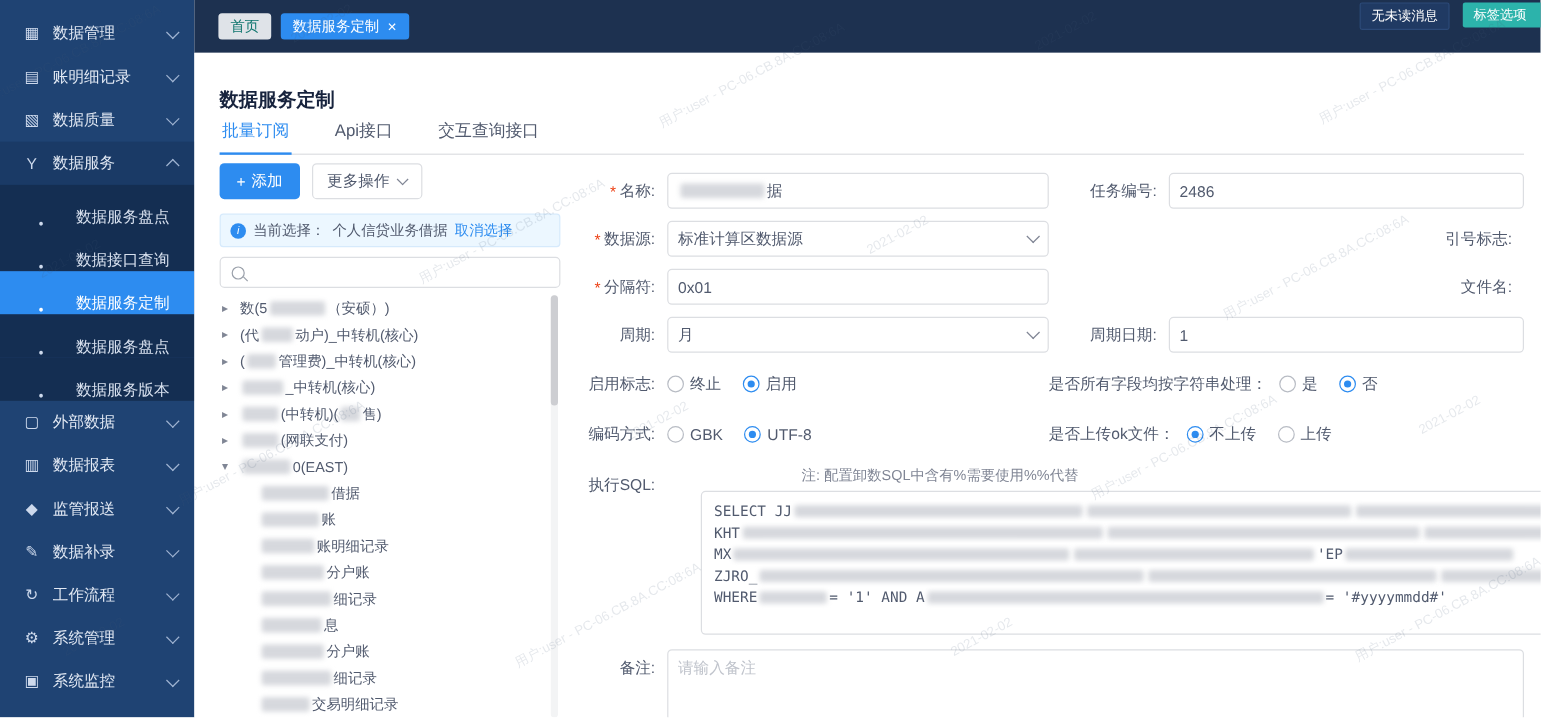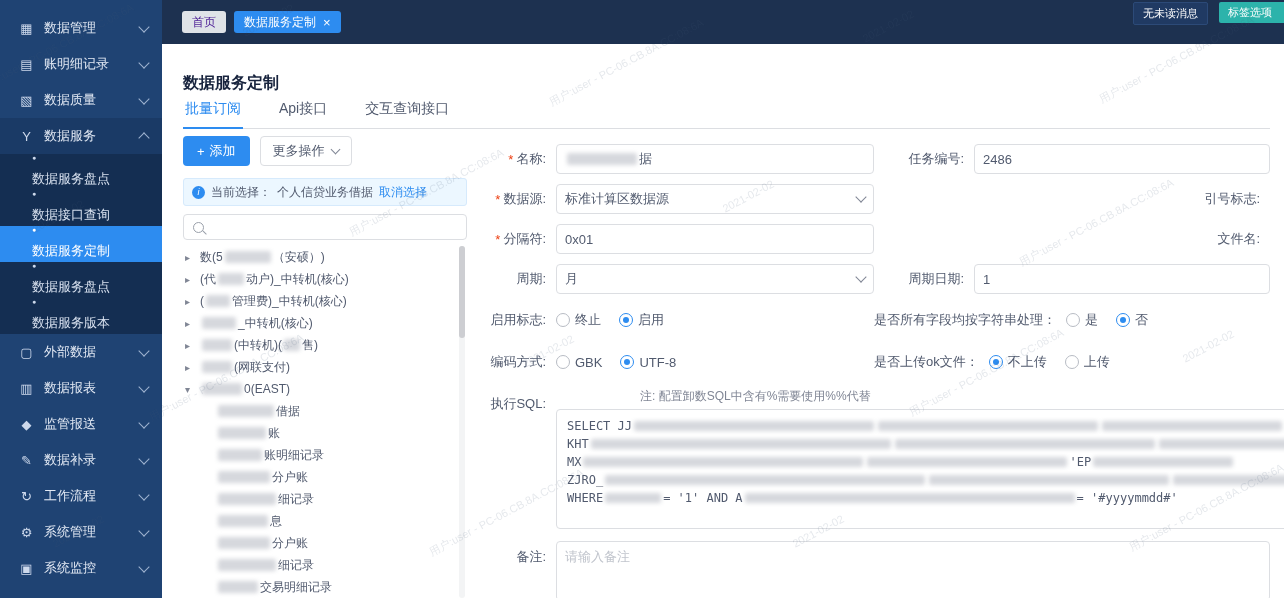--- a/index.html
+++ b/index.html
@@ -2,42 +2,42 @@
 <html><head>
 <meta charset="utf-8">
 <style>
   html,body{margin:0;padding:0;background:#fff;}
   .screen{position:relative;width:1284px;height:598px;overflow:hidden;background:#fff;
     font-family:"Liberation Sans","DejaVu Sans",sans-serif;}
 
   
   .topbar{position:absolute;left:162px;top:0;width:1122px;height:44px;background:#1d3150;}
   .crumbs{position:absolute;left:20px;top:11px;display:flex;gap:8px;}
-  .chip{height:22px;padding:0 10px;border-radius:3px;background:#dfe3e8;color:#4c1d95;
+  .chip{height:22px;padding:0 10px;border-radius:3px;background:#dfe3e8;color:#0f766e;
     font-size:12px;display:flex;align-items:center;}
   .chip.active{background:#2d8cf0;color:#fff;gap:7px;}
   .chip .x{font-size:13px;line-height:1;cursor:pointer;}
   .tb-btn{position:absolute;height:21px;padding:0 9px;font-size:11px;color:#fff;border-radius:2px;
     display:flex;align-items:center;white-space:nowrap;}
   .tb-btn.msg{top:2px;right:76px;background:#203a63;border:1px solid #2c4a78;}
   .tb-btn.tag{top:2px;right:-8px;background:#2cb3ab;padding-right:20px;}
 
   
   .sidebar{position:absolute;left:0;top:0;width:162px;height:598px;background:#1f4373;overflow:hidden;}
   .menu{padding-top:10px;}
   .m-item{height:36px;display:flex;align-items:center;padding:0 14px 0 18px;color:#e2e9f4;
     font-size:13px;cursor:pointer;box-sizing:border-box;}
   .m-item.open{background:#1a3a66;}
   .m-icon{width:17px;margin-right:9px;font-size:13px;color:#cdd9ec;text-align:center;flex:0 0 17px;}
   .m-label{flex:1;white-space:nowrap;}
   .m-chev{width:7px;height:7px;border-right:1.4px solid #9fb3d1;border-bottom:1.4px solid #9fb3d1;
     transform:rotate(45deg);margin-top:-3px;flex:0 0 7px;}
   .m-chev.up{transform:rotate(-135deg);margin-top:4px;}
-  .s-item{height:36px;display:flex;align-items:flex-start;padding-left:32px;color:#d8e1ef;
-    font-size:13px;gap:9px;background:#142e52;cursor:pointer;flex-direction:column;}
+  .s-item{height:36px;display:flex;align-items:flex-end;padding-left:32px;color:#d8e1ef;
+    font-size:13px;gap:27px;background:#142e52;cursor:pointer;}
   .s-item .dot{font-size:7px;color:#cdd9ec;line-height:1;}
   .s-item.active{background:#2d8cf0;color:#fff;}
   .s-item.active .dot{color:#fff;}
 
   
   .content{position:absolute;left:162px;top:44px;width:1122px;height:554px;background:#fff;}
   .page-title{position:absolute;left:21px;top:18px;font-size:16px;font-weight:bold;color:#17233d;}
   .tabs{position:absolute;left:21px;top:56px;width:1087px;border-bottom:1px solid #dcdee2;
     display:flex;gap:34px;}
   .tab{font-size:14px;color:#515a6e;padding:0 2px 9px;cursor:pointer;}
@@ -72,21 +72,21 @@
     margin:0 2px;vertical-align:middle;flex:0 0 auto;}
   .tree-sb{position:absolute;right:2px;top:0;width:6px;height:352px;background:#f3f4f5;border-radius:3px;}
   .tree-sb .thumb{position:absolute;top:0;left:0;width:6px;height:92px;background:#cdced2;border-radius:3px;}
 
   
   .form{position:absolute;left:230px;top:100px;width:878px;}
   .frow{display:flex;align-items:center;margin-bottom:10px;}
   .frow.r4{margin-bottom:14px;}
   .frow.radio-row{margin-bottom:18px;height:24px;}
   .frow.radio-row2{margin-bottom:14px;height:24px;}
-  .frow.sqlrow{align-items:flex-start;margin-bottom:12px;}
+  .frow.sqlrow{align-items:flex-start;margin-bottom:12px;gap:28px;}
   .frow.remarkrow{align-items:flex-start;}
   .flabel{flex:0 0 164px;display:flex;justify-content:flex-end;align-items:center;font-size:13px;
     color:#515a6e;padding-right:10px;box-sizing:border-box;white-space:nowrap;}
   .flabel2{flex:1;display:flex;justify-content:flex-end;align-items:center;font-size:13px;
     color:#515a6e;padding-right:10px;white-space:nowrap;}
   .flabel.top,.flabel2.top{padding-top:7px;}
   .req{color:#ed4014;margin-right:3px;}
   .f1{flex:0 0 318px;}
   .f2{flex:0 0 296px;}
   .fgrow{flex:1;}

